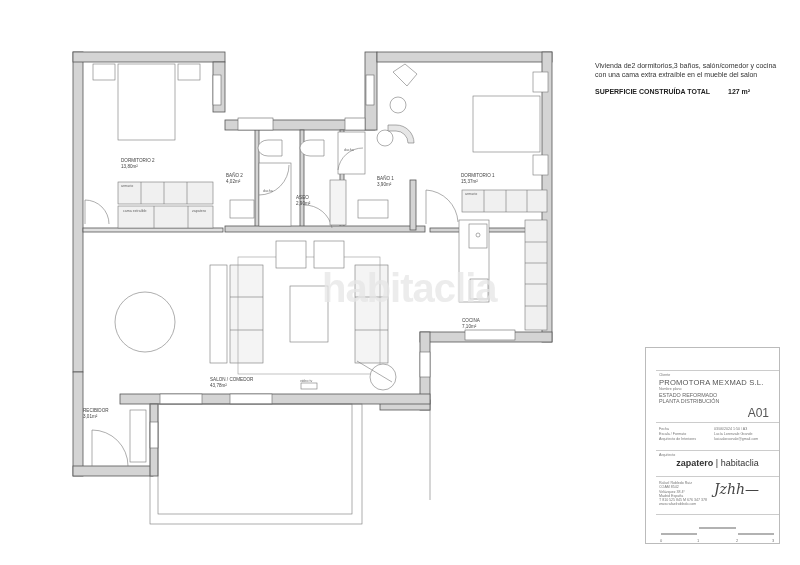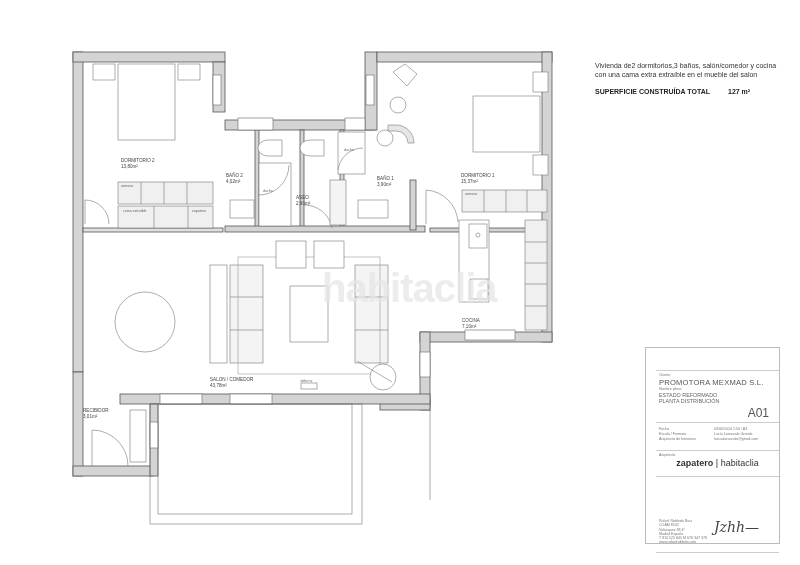--- a/index.html
+++ b/index.html
@@ -216,21 +216,21 @@
       </div>
     <div class="row">
         <span class="k">Arquitecto de Interiores</span>
         <span>luciaaloroonale@gmail.com</span>
       </div>
   </div>
   <div class="sec" style="height:26px;padding:2px 3px;box-sizing:border-box;">
     <div class="tiny">Arquitecto</div>
     <div class="brand"><b>zapatero</b> | <span>habitaclia</span></div>
   </div>
-  <div class="sec" style="height:38px;padding:4px 3px;box-sizing:border-box;margin-top:38px;">
+  <div class="sec" style="height:38px;padding:4px 3px;box-sizing:border-box;">
     <div class="tiny" style="line-height:4.3px">Rafael Robledo Ruiz</div>
     <div class="tiny" style="line-height:4.3px">COAM 8542</div>
     <div class="tiny" style="line-height:4.3px">Velázquez 38 4º</div>
     <div class="tiny" style="line-height:4.3px">Madrid España</div>
     <div class="tiny" style="line-height:4.3px">T 810 525 845     M 676 347 378</div>
     <div class="tiny" style="line-height:4.3px">www.rafaelrobledo.com</div>
     <div class="sig">Jzhh—</div>
   </div>
   <div style="position:relative;height:29px;">
     <svg class="scale" viewBox="0 0 117 20">

